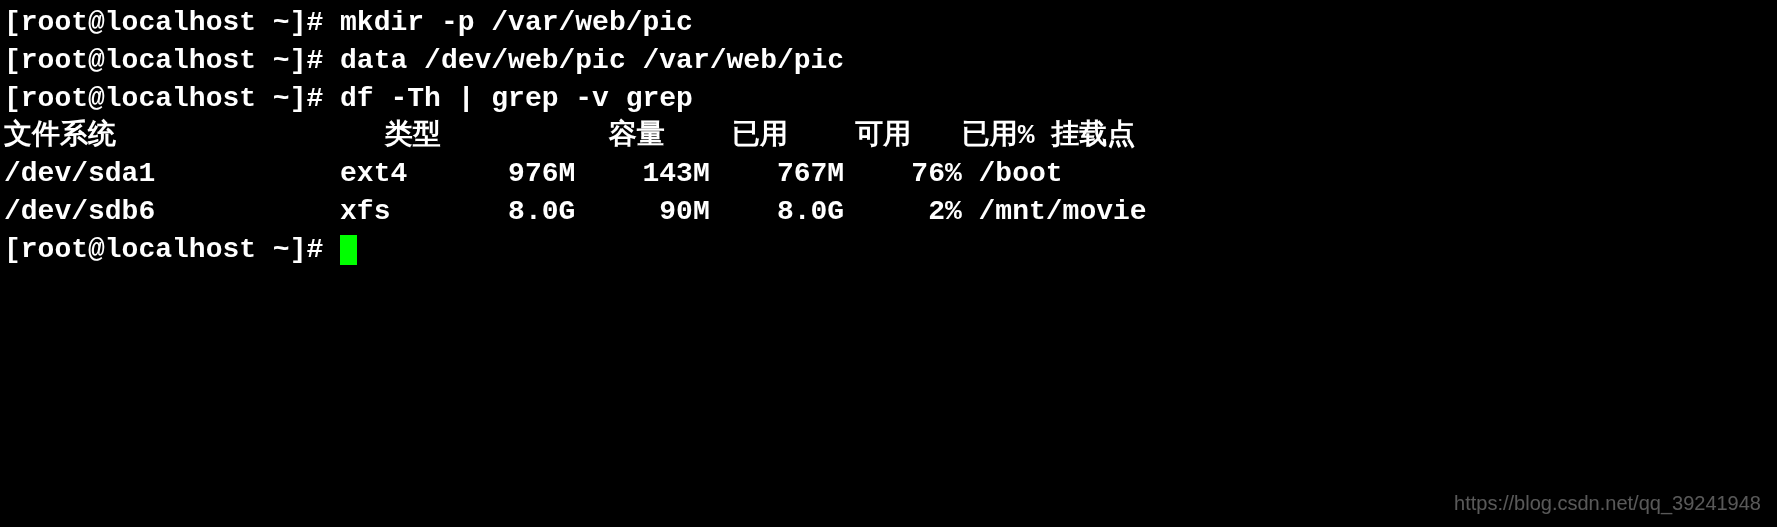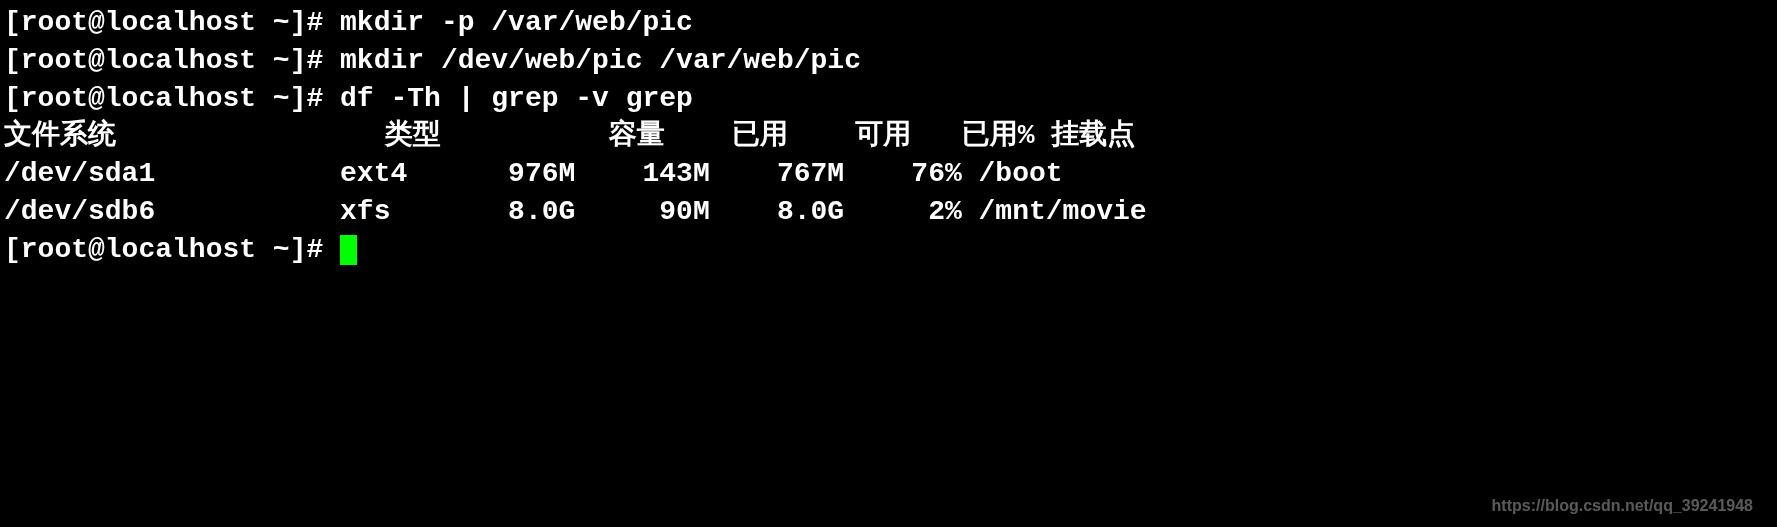--- a/index.html
+++ b/index.html
@@ -25,33 +25,33 @@
     }
     .cursor {
       display: inline-block;
       width: 17px;
       height: 30px;
       background: #00ff00;
       vertical-align: text-bottom;
     }
     .watermark {
       position: absolute;
-      right: 24px;
+      right: 16px;
       bottom: 10px;
       color: rgba(255,255,255,0.35);
       font-family: Arial, sans-serif;
-      font-size: 16px;
-      font-weight: bold;
+      font-size: 20px;
+      font-weight: normal;
     }
   </style>
 </head>
 <body>
 
 <div class="line"><span>[root@localhost ~]# </span><span>mkdir -p /var/web/pic</span></div>
-<div class="line"><span>[root@localhost ~]# </span><span>mkdir /dev/web/pic /var/web/pic</span></div>
+<div class="line"><span>[root@localhost ~]# </span><span>data /dev/web/pic /var/web/pic</span></div>
 <div class="line"><span>[root@localhost ~]# </span><span>df -Th | grep -v grep</span></div>
 
 <div class="line" id="header-row">文件系统                类型          容量    已用    可用   已用% 挂载点</div>
 <div id="table-rows">
     <div class="line">/dev/sda1           ext4      976M    143M    767M    76% /boot</div>
     <div class="line">/dev/sdb6           xfs       8.0G     90M    8.0G     2% /mnt/movie</div>
   </div>
 
 <div class="line"><span>[root@localhost ~]# </span><span class="cursor"></span></div>
 

